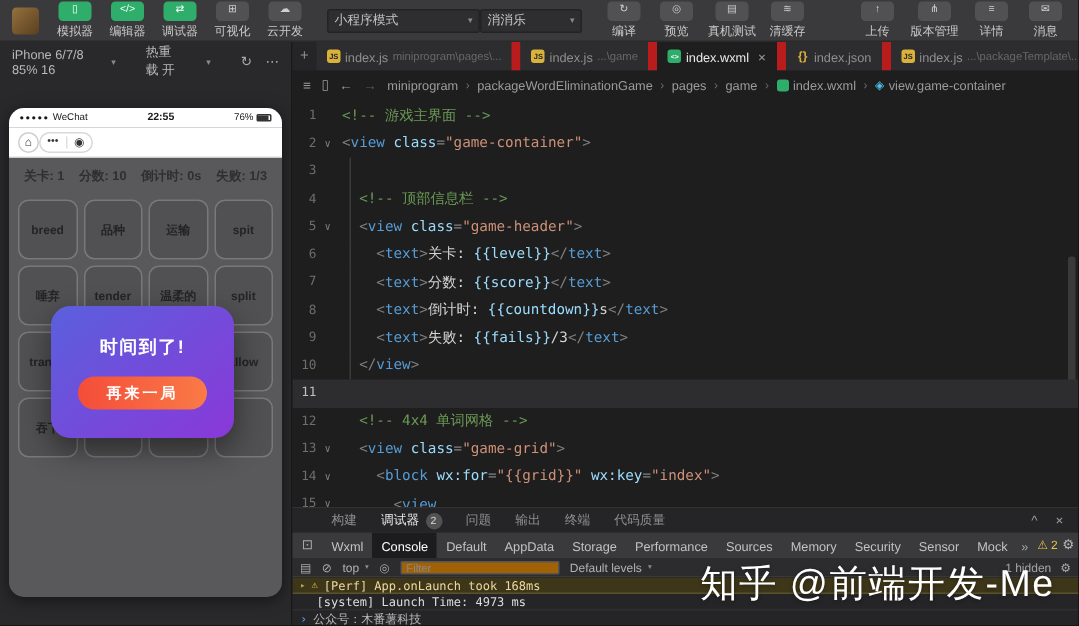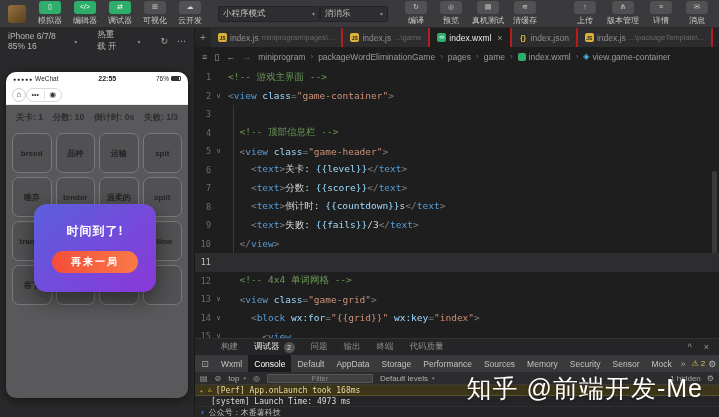--- a/index.html
+++ b/index.html
@@ -49,21 +49,21 @@
   .tile{height:40px;border:1px solid #79797c;border-radius:7px;background:#515153;display:flex;align-items:center;justify-content:center;font-size:8px;font-weight:bold;color:#242426;overflow:hidden;cursor:pointer;}
   .modal{position:absolute;left:28px;top:99px;width:122px;height:88px;border-radius:13px;background:linear-gradient(140deg,#5a60dd,#8a38d8);box-shadow:0 8px 20px rgba(0,0,0,.45);display:flex;flex-direction:column;align-items:center;padding-top:19px;}
   .modal-title{font-size:12px;font-weight:bold;color:#fff;letter-spacing:1px;}
   .modal-btn{margin-top:11px;width:86px;height:22px;border-radius:11px;background:linear-gradient(90deg,#f44d39,#fa7a47);color:#fff;font-size:10px;font-weight:bold;display:flex;align-items:center;justify-content:center;letter-spacing:2px;cursor:pointer;}
 
   
   .editor{flex:1;min-width:0;display:flex;flex-direction:column;background:#1e1e1e;}
   .tabbar{height:19px;background:#252527;display:flex;align-items:stretch;flex:none;overflow:hidden;}
   .tab-plus{width:16px;display:flex;align-items:center;justify-content:center;color:#8f8f8f;font-size:10px;cursor:pointer;flex:none;}
   #editor-tabs{display:flex;align-items:stretch;}
-  .tab{display:flex;align-items:center;gap:3px;padding:0 7px;font-size:8.5px;background:#2d2d2f;color:#8f8f8f;border-right:2px solid #b91c1c;white-space:nowrap;cursor:pointer;}
+  .tab{display:flex;align-items:center;gap:3px;padding:0 7px;font-size:8.5px;background:#2d2d2f;color:#8f8f8f;border-right:6px solid #b91c1c;white-space:nowrap;cursor:pointer;}
   .tab.active{background:#1e1e1e;color:#eaeaea;}
   .tab .hint{font-size:7.5px;color:#686868;}
   .tab .close{margin-left:3px;font-size:9px;color:#9a9a9a;}
   .fic{width:9px;height:9px;border-radius:2px;font-size:5px;font-weight:bold;display:flex;align-items:center;justify-content:center;flex:none;}
   .fic.js{background:#d9b13b;color:#222;}
   .fic.wxml{background:#2fae6b;color:#fff;font-size:4.5px;}
   .fic.json{background:none;color:#d9b13b;font-size:8px;}
   .tabbar-right{margin-left:auto;display:flex;align-items:center;gap:9px;padding:0 8px;color:#9a9a9a;flex:none;}
   .split-icon{width:9px;height:7px;border:1px solid #9a9a9a;position:relative;cursor:pointer;}
   .split-icon::after{content:"";position:absolute;left:3px;top:0;bottom:0;width:1px;background:#9a9a9a;}
@@ -103,21 +103,21 @@
   .dtab{display:flex;align-items:center;padding:0 6px;cursor:pointer;white-space:nowrap;}
   .dtab.active{background:#1c1c1e;color:#fff;}
   .dt-more{display:flex;align-items:center;padding:0 3px;color:#a8a8a8;cursor:pointer;}
   .dt-warn{display:flex;align-items:center;gap:2px;color:#e8c542;padding:0 3px;font-size:8px;cursor:pointer;}
   .dt-right{margin-left:auto;display:flex;align-items:center;gap:8px;padding-right:6px;color:#b5b5b5;font-size:9px;flex:none;}
   .dt-right span{cursor:pointer;}
   .ctoolbar{height:13px;background:#2c2c2e;border-bottom:1px solid #3a3a3a;display:flex;align-items:center;gap:7px;padding:0 5px;font-size:8px;color:#b2b2b2;flex:none;}
   .ci{font-size:8px;color:#a8a8a8;cursor:pointer;}
   .cselect{display:flex;align-items:center;gap:4px;cursor:pointer;justify-content:flex-end;}
   .cselect .caret{font-size:5px;color:#8a8a8a;}
-  #filter-input{width:106px;height:9px;background:#404040;border:1px solid #565656;border-radius:1px;color:#cfcfcf;font-size:7.5px;padding:0 3px;outline:none;font-family:"Liberation Sans",sans-serif;text-align:center;}
+  #filter-input{width:106px;height:9px;background:#a16207;border:1px solid #565656;border-radius:1px;color:#cfcfcf;font-size:7.5px;padding:0 3px;outline:none;font-family:"Liberation Sans",sans-serif;}
   #filter-input::placeholder{color:#8a8a8a;}
   .hidden-grp{margin-left:auto;display:flex;gap:6px;align-items:center;color:#a5a5a5;}
   .clogs{flex:1;font-family:"DejaVu Sans Mono","Liberation Mono",monospace;font-size:8px;color:#dcdcdc;overflow:hidden;background:#252527;}
   .clog{height:11px;display:flex;align-items:center;gap:4px;padding-left:5px;border-bottom:1px solid #2f2f31;}
   .clog.warn{background:#3e3619;border-bottom:1px solid #5a522c;color:#ecd9a0;}
   .clog .tri{color:#e8c542;font-size:7px;}
   .clog .exp{color:#b5a860;font-size:6px;cursor:pointer;}
   .clog.plain{padding-left:16px;}
   .clog .chev{color:#4e8ae6;font-weight:bold;}
   .clog.prompt{color:#b9b9b9;}

